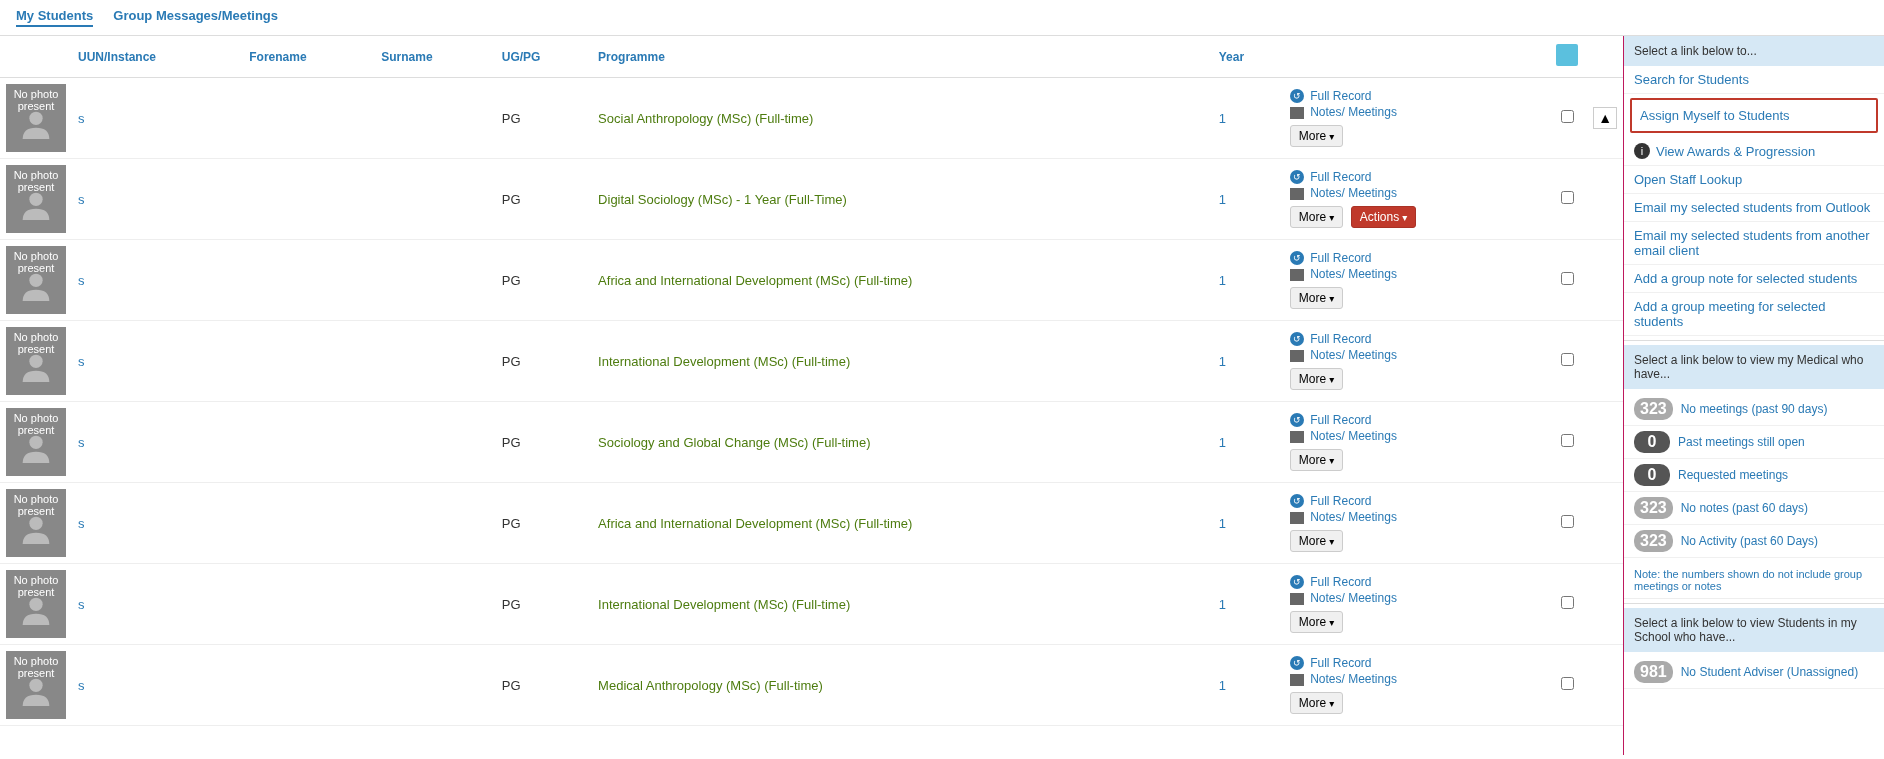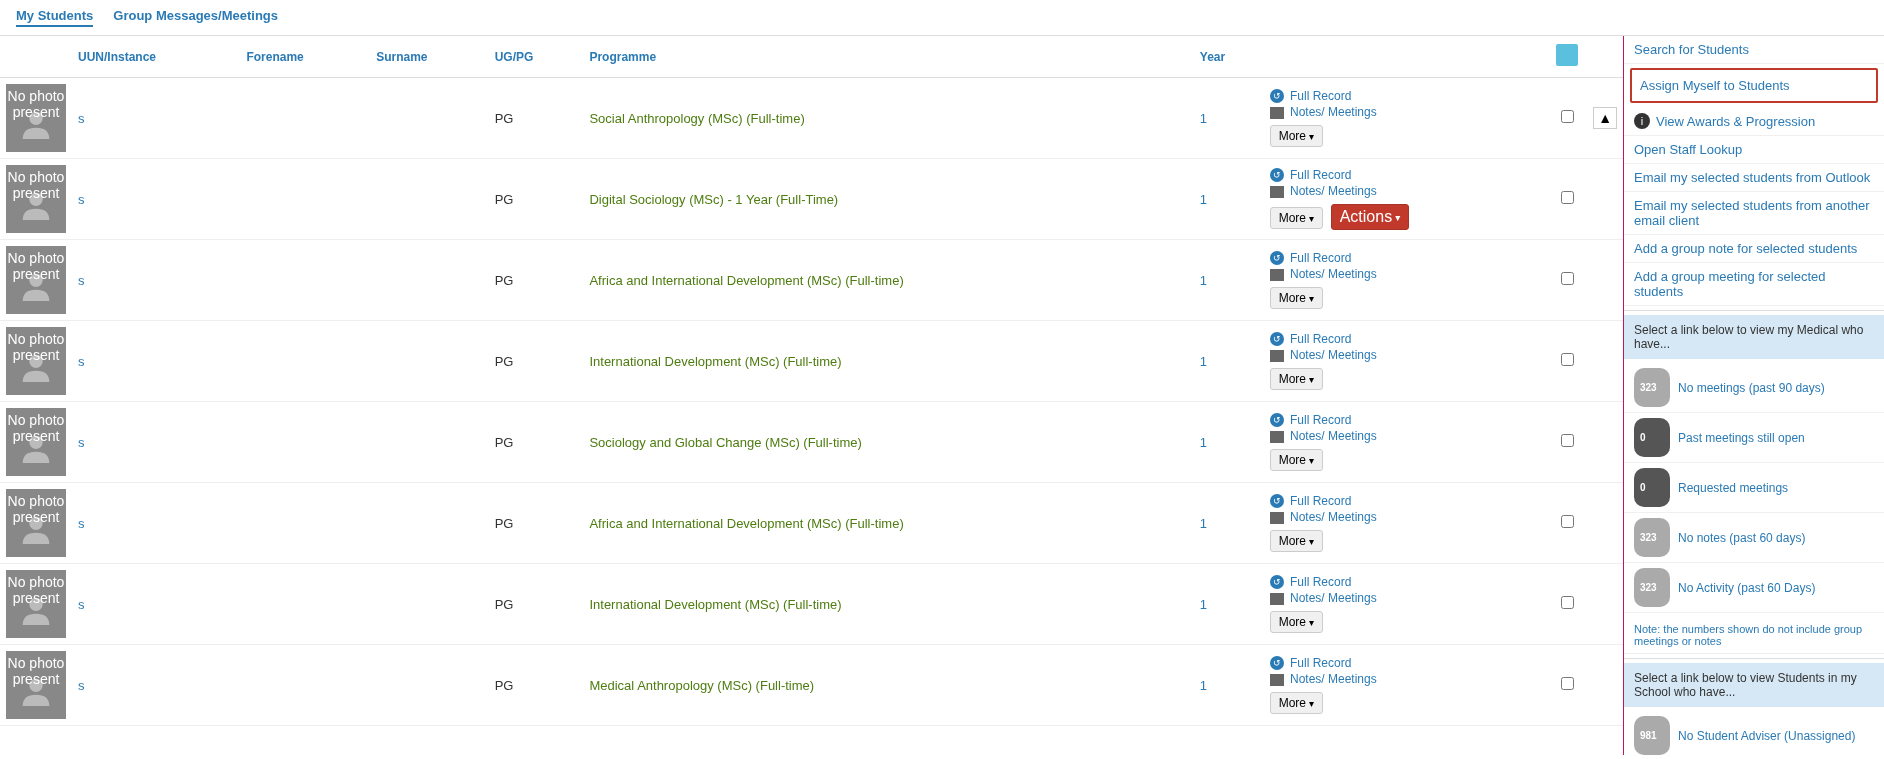--- a/index.html
+++ b/index.html
@@ -68,21 +68,21 @@
       height: 68px;
       background: #888;
       display: flex;
       flex-direction: column;
       align-items: center;
       justify-content: center;
       position: relative;
     }
 
     .avatar-box .no-photo-text {
-      font-size: 14px;
+      font-size: 11px;
       color: #fff;
       position: absolute;
       top: 4px;
       left: 0;
       right: 0;
       text-align: center;
     }
 
     .avatar-icon {
       width: 30px;
@@ -133,21 +133,21 @@
     .btn-more:after {
       content: '▾';
       font-size: 10px;
     }
 
     .btn-actions {
       background: #c0392b;
       border: 1px solid #a93226;
       border-radius: 3px;
       padding: 3px 8px;
-      font-size: 16px;
+      font-size: 12px;
       cursor: pointer;
       color: #fff;
       display: inline-flex;
       align-items: center;
       gap: 3px;
       margin-top: 4px;
       margin-left: 4px;
     }
 
     .btn-actions:after {
@@ -242,25 +242,25 @@
       display: flex;
       align-items: center;
       gap: 8px;
       padding: 5px 10px;
       border-bottom: 1px solid #f0f0f0;
     }
 
     .stat-badge {
       display: inline-block;
       min-width: 36px;
-      padding: 14px 6px;
+      padding: 2px 6px;
       border-radius: 10px;
-      font-size: 10px;
+      font-size: 16px;
       font-weight: bold;
-      text-align: left;
+      text-align: center;
     }
 
     .badge-gray { background: #aaa; color: #fff; }
     .badge-dark { background: #555; color: #fff; }
 
     .stat-link {
       color: #2a7ab5;
       text-decoration: none;
       font-size: 12px;
     }
@@ -568,20 +568,21 @@
     </div>
             </td>
             <td class="checkbox-col"><input type="checkbox" style=""></td>
             <td></td>
           </tr>
         </tbody>
     </table>
   </div>
 
   <div class="sidebar">
+    <div class="sidebar-section-header">Select a link below to...</div>
     <div id="sidebar-top-links">
         <a href="#" class="sidebar-link">Search for Students</a>
         <a href="#" class="sidebar-link highlighted">Assign Myself to Students</a>
         <a href="#" class="sidebar-link with-icon"><span class="info-icon">i</span>View Awards &amp; Progression</a>
         <a href="#" class="sidebar-link">Open Staff Lookup</a>
         <a href="#" class="sidebar-link">Email my selected students from Outlook</a>
         <a href="#" class="sidebar-link">Email my selected students from another email client</a>
         <a href="#" class="sidebar-link">Add a group note for selected students</a>
         <a href="#" class="sidebar-link">Add a group meeting for selected students</a>
       </div>

